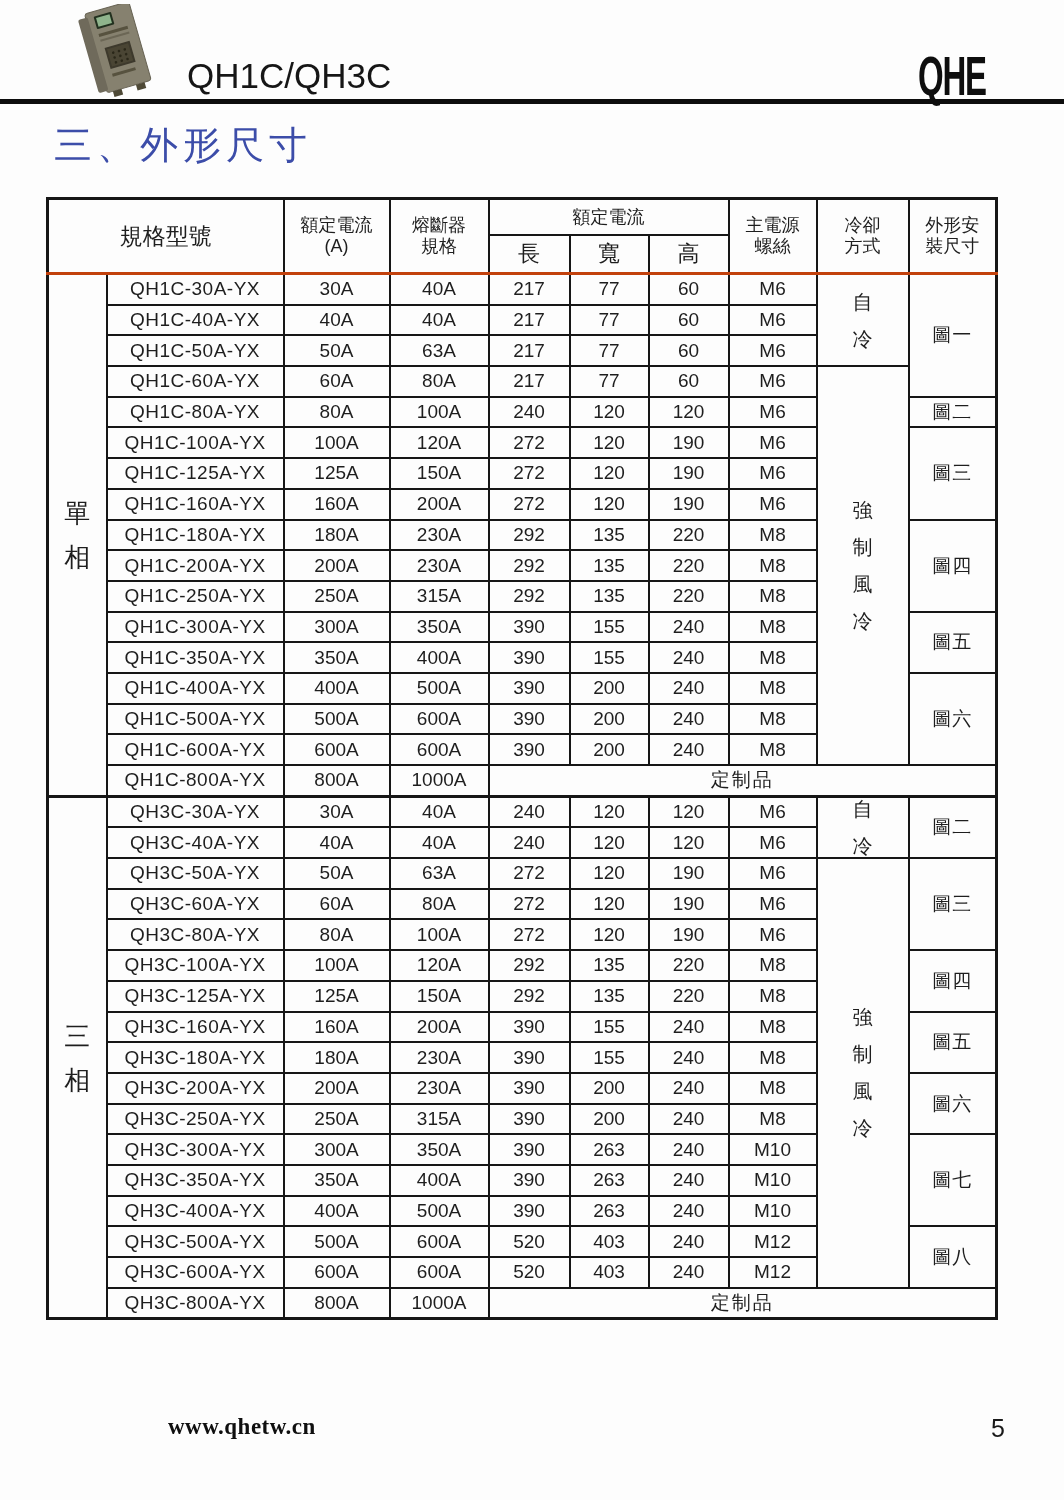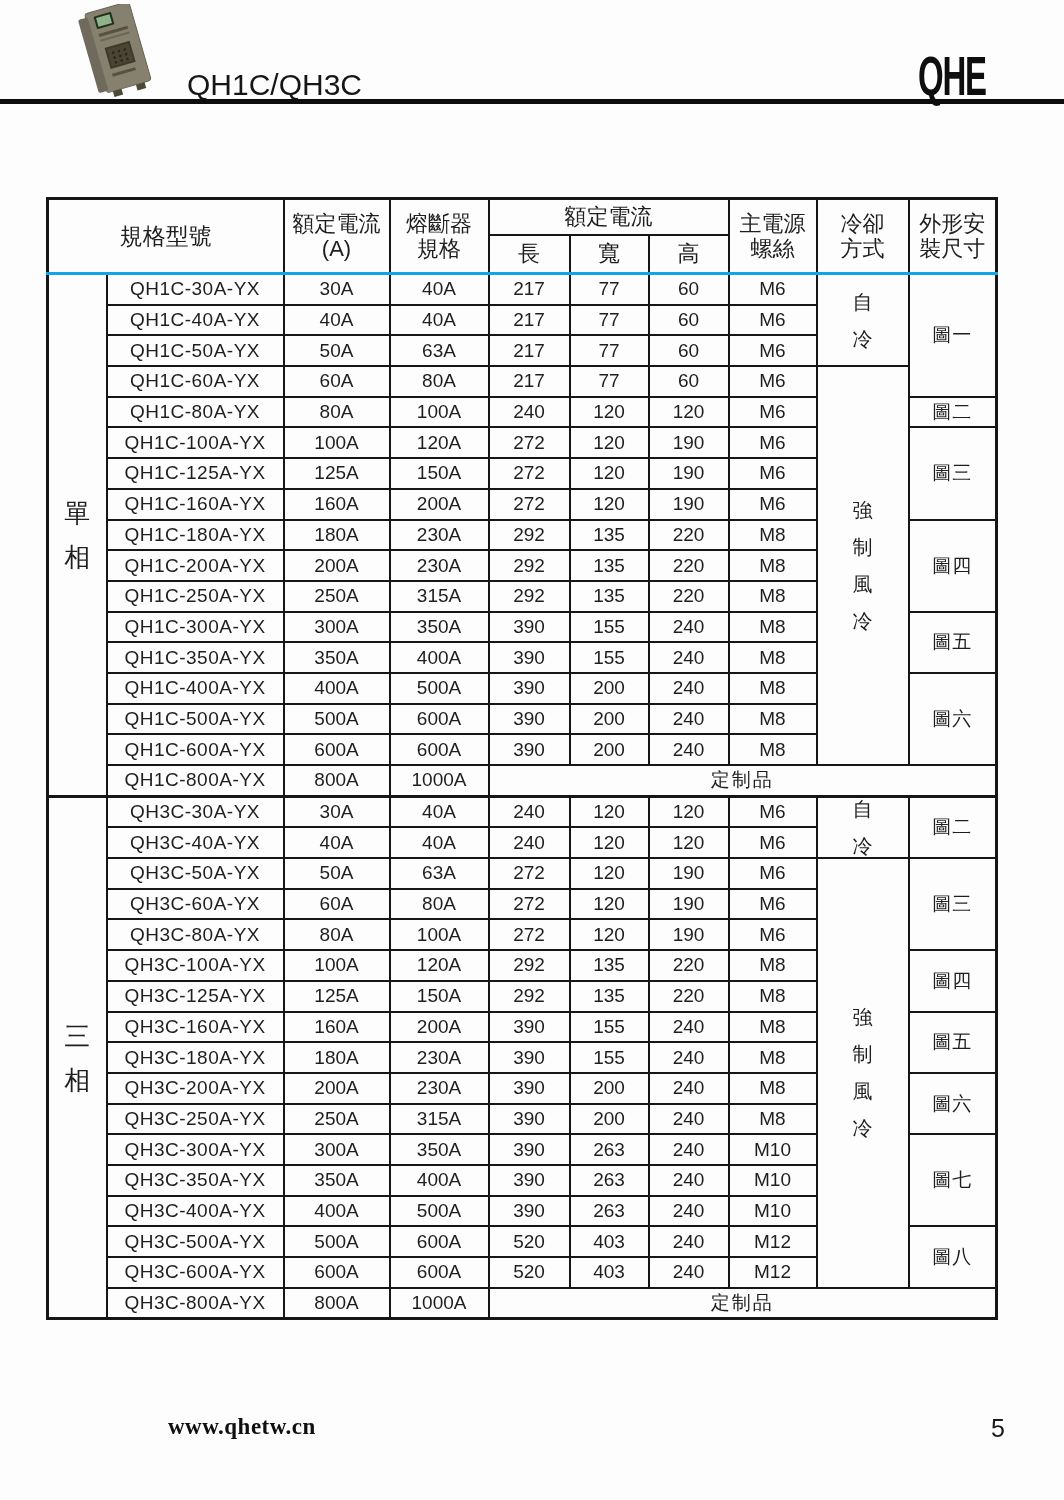--- a/index.html
+++ b/index.html
@@ -2,42 +2,42 @@
 <html><head>
 <meta charset="utf-8">
 <style>
   html,body{margin:0;padding:0;background:#ffffff;}
   .page{
     position:relative;width:1064px;height:1500px;background:#fdfdfd;overflow:hidden;
     font-family:"Liberation Sans", sans-serif;color:#1c1c1c;
   }
   
   .product-photo{position:absolute;left:52px;top:4px;width:120px;height:96px;}
-  .brand{position:absolute;left:187px;top:68px;font-size:30px;letter-spacing:0px;color:#161616;}
+  .brand{position:absolute;left:187px;top:56px;font-size:35px;letter-spacing:0px;color:#161616;}
   .logo{
     position:absolute;left:918px;top:44px;font-size:55px;font-weight:700;color:#0e0e0e;
     transform:scaleX(0.60);transform-origin:left bottom;letter-spacing:-2px;
   }
   .top-rule{position:absolute;left:0;top:99px;width:1064px;height:5px;background:#0d0d0d;}
   .title{
     position:absolute;left:54px;top:120px;margin:0;font-size:38px;font-weight:400;
     color:#3c4da9;letter-spacing:5px;
   }
   
   table.spec{
     position:absolute;left:46px;top:197px;width:949px;
     border-collapse:collapse;table-layout:fixed;
     border:3px solid #161616;
   }
   table.spec th, table.spec td{
     border:2px solid #161616;padding:0;text-align:center;vertical-align:middle;
     font-weight:400;color:#1e1e1e;background:#fdfdfd;
   }
-  thead{border-bottom:3px solid #0ea5e9;}
-  thead th{font-size:22px;line-height:1.15;}
+  thead{border-bottom:3px solid #c2410c;}
+  thead th{font-size:18px;line-height:1.15;}
   thead tr.h1 th{height:34px;}
   thead tr.h2 th{height:36px;font-size:22px;}
   th.model-h{font-size:23px;}
   tbody.grp{border-top:3px solid #161616;}
   tbody.grp td{height:28.7px;font-size:19px;}
   td.model-cell{font-size:19.5px;letter-spacing:0.5px;}
   td.group-cell{font-size:26px;}
   td.fig-cell{font-size:21px;letter-spacing:1px;}
   td.note-cell{font-size:21px;letter-spacing:2px;}
   .vtext{display:flex;flex-direction:column;align-items:center;justify-content:center;}
@@ -74,20 +74,21 @@
       <circle cx="73" cy="59" r="1.3" fill="#2a2719"></circle>
       <rect x="54" y="69" width="24" height="3" fill="#57523f"></rect>
       <rect x="50" y="86" width="9" height="6" fill="#4e4936"></rect>
       <rect x="74" y="86" width="9" height="6" fill="#4e4936"></rect>
     </g>
   </svg>
   <div class="brand">QH1C/QH3C</div>
   <div class="logo">QHE</div>
   <div class="top-rule"></div>
 
+  <h1 class="title">三、外形尺寸</h1>
 
   <table class="spec">
     <colgroup>
       <col style="width:59px">
         <col style="width:177px">
         <col style="width:106px">
         <col style="width:99px">
       <col style="width:81px">
         <col style="width:79px">
         <col style="width:80px">

